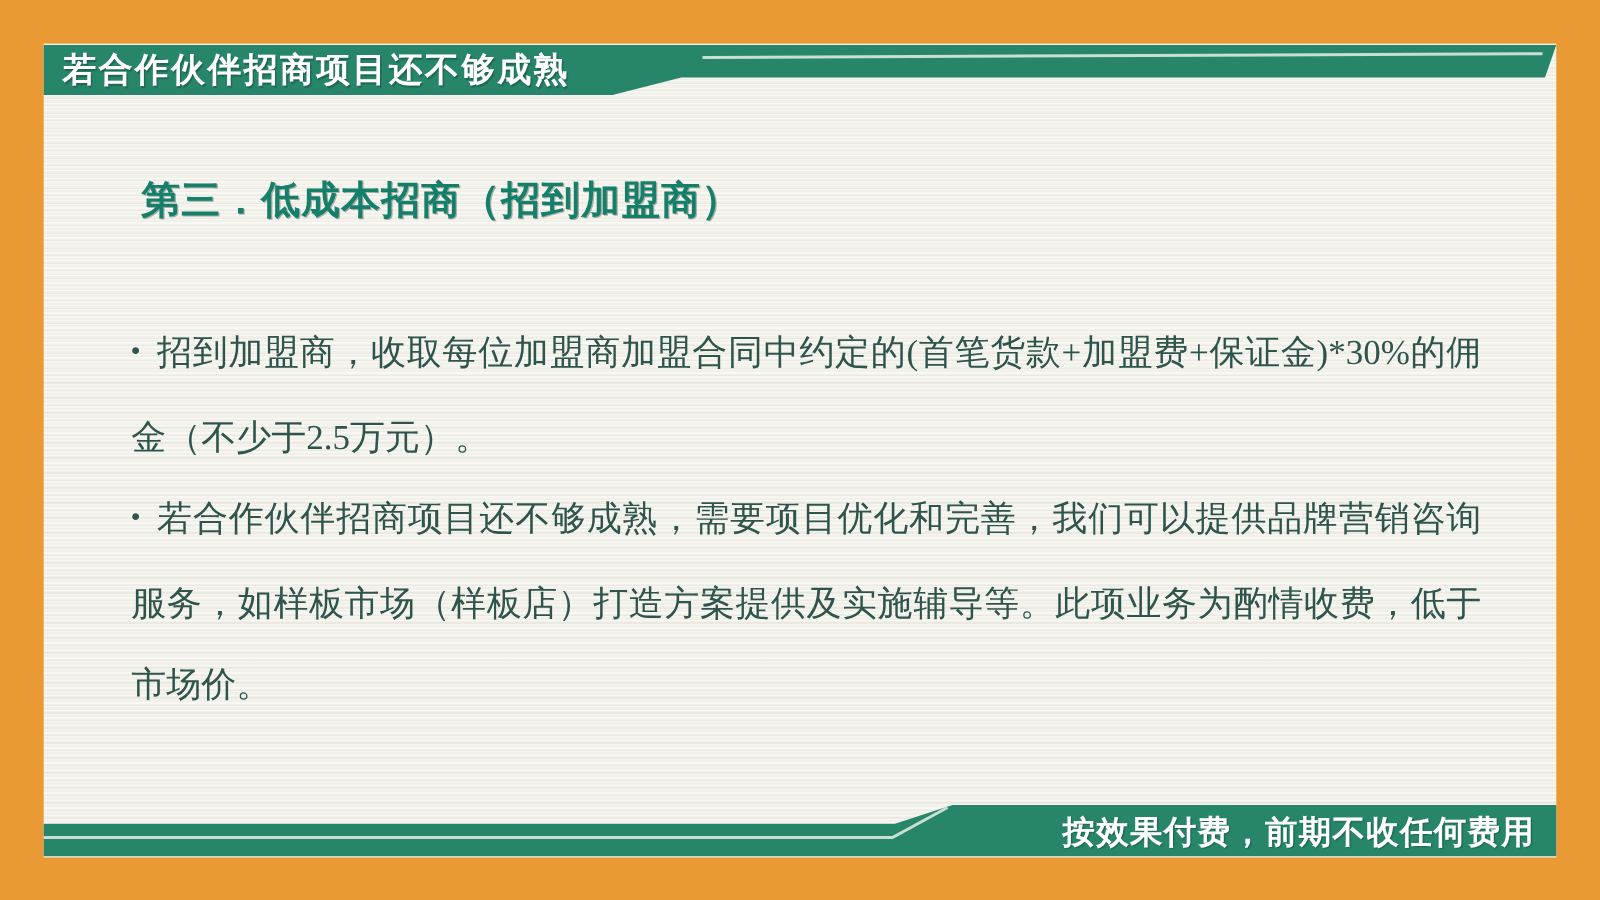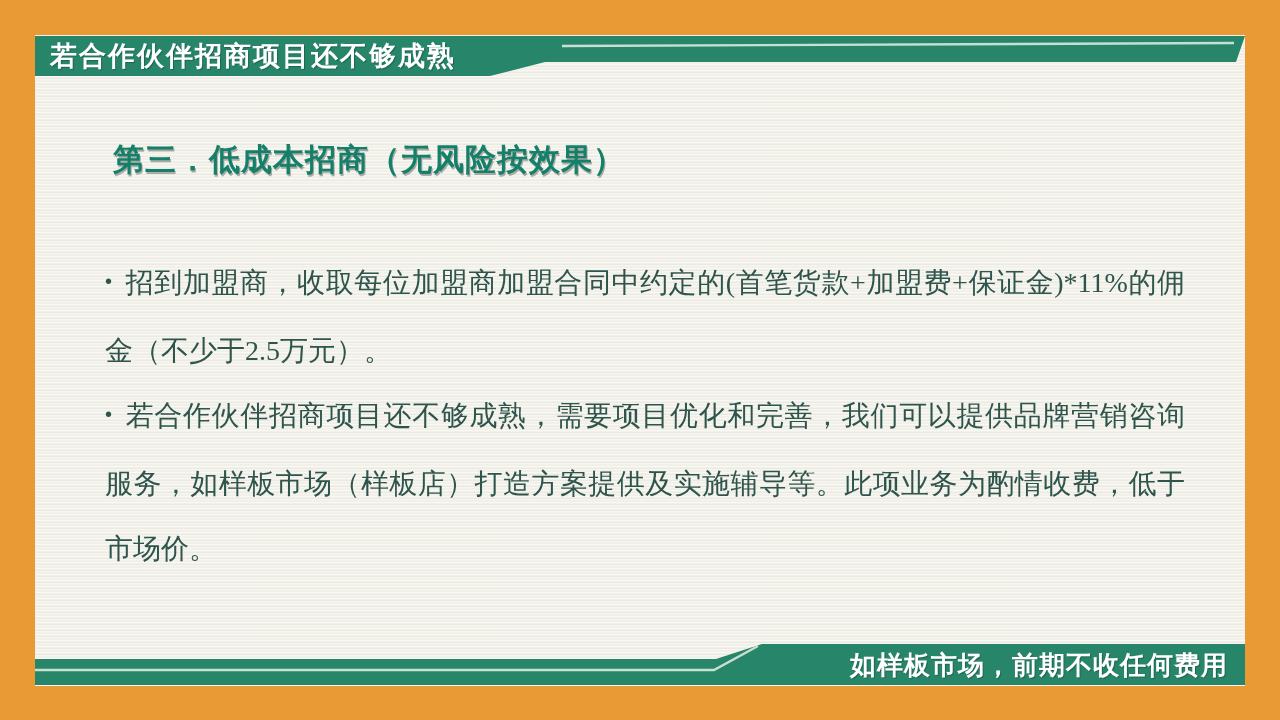--- a/index.html
+++ b/index.html
@@ -68,20 +68,20 @@
 
 <svg class="band-svg" viewBox="0 0 1280 720" xmlns="http://www.w3.org/2000/svg">
   <polygon class="band-shape" points="35,36 1245,36 1236,62 545,62 490,76 35,76"></polygon>
   <polyline class="band-line" points="562,46 1234,43"></polyline>
   <polygon class="band-shape" points="35,659 716,659 762,644 1245,644 1245,685 35,685"></polygon>
   <polyline class="band-line" points="35,670 714,670 758,646"></polyline>
 </svg>
 
 <div class="header-text">若合作伙伴招商项目还不够成熟</div>
 
-<div class="slide-title">第三．低成本招商（无风险按效果）</div>
+<div class="slide-title">第三．低成本招商（招到加盟商）</div>
 
 <div class="bullets">
-  <p class="bullet-item"><span class="bullet-marker">•</span><span>招到加盟商，收取每位加盟商加盟合同中约定的(首笔货款+加盟费+保证金)*11%的佣金（不少于2.5万元）。</span></p>
+  <p class="bullet-item"><span class="bullet-marker">•</span><span>招到加盟商，收取每位加盟商加盟合同中约定的(首笔货款+加盟费+保证金)*30%的佣金（不少于2.5万元）。</span></p>
   <p class="bullet-item"><span class="bullet-marker">•</span><span>若合作伙伴招商项目还不够成熟，需要项目优化和完善，我们可以提供品牌营销咨询服务，如样板市场（样板店）打造方案提供及实施辅导等。此项业务为酌情收费，低于市场价。</span></p>
 </div>
 
-<div class="footer-text">如样板市场，前期不收任何费用</div>
+<div class="footer-text">按效果付费，前期不收任何费用</div>
 
 </body></html>

